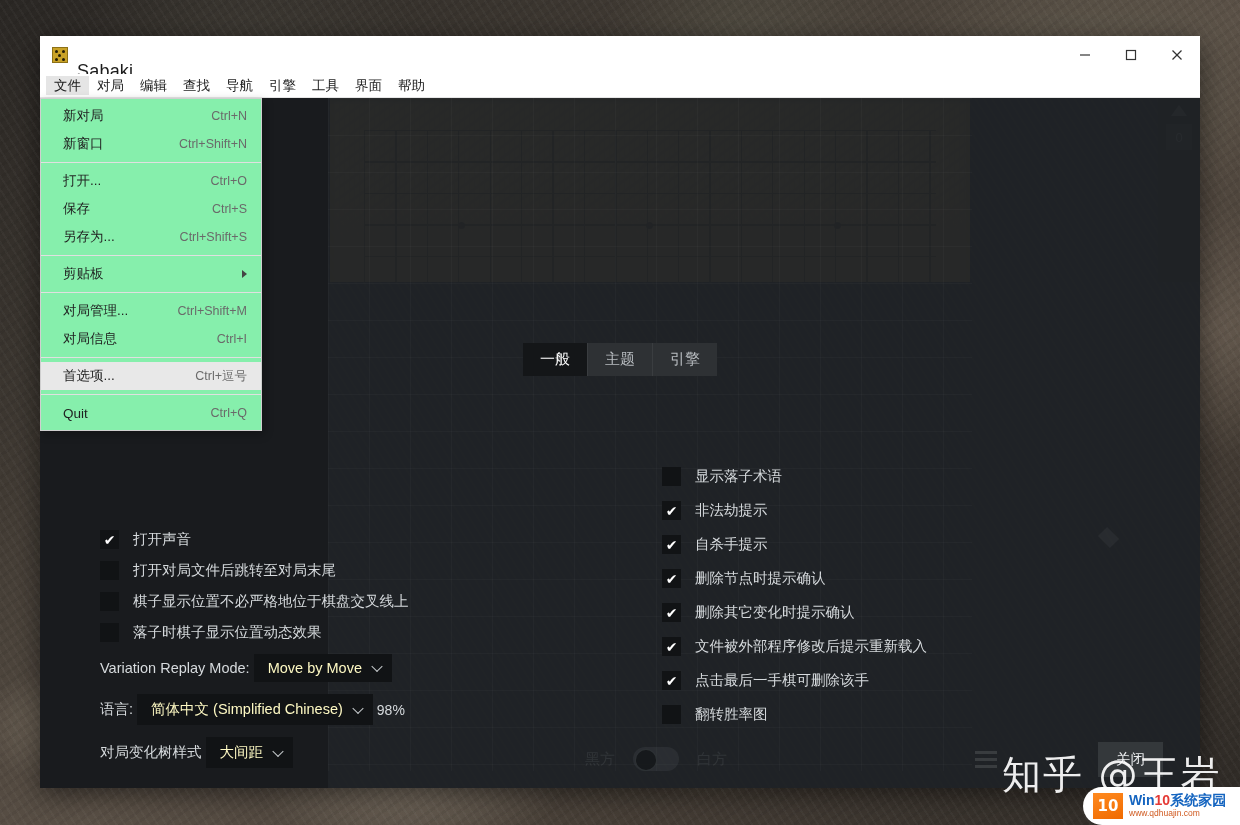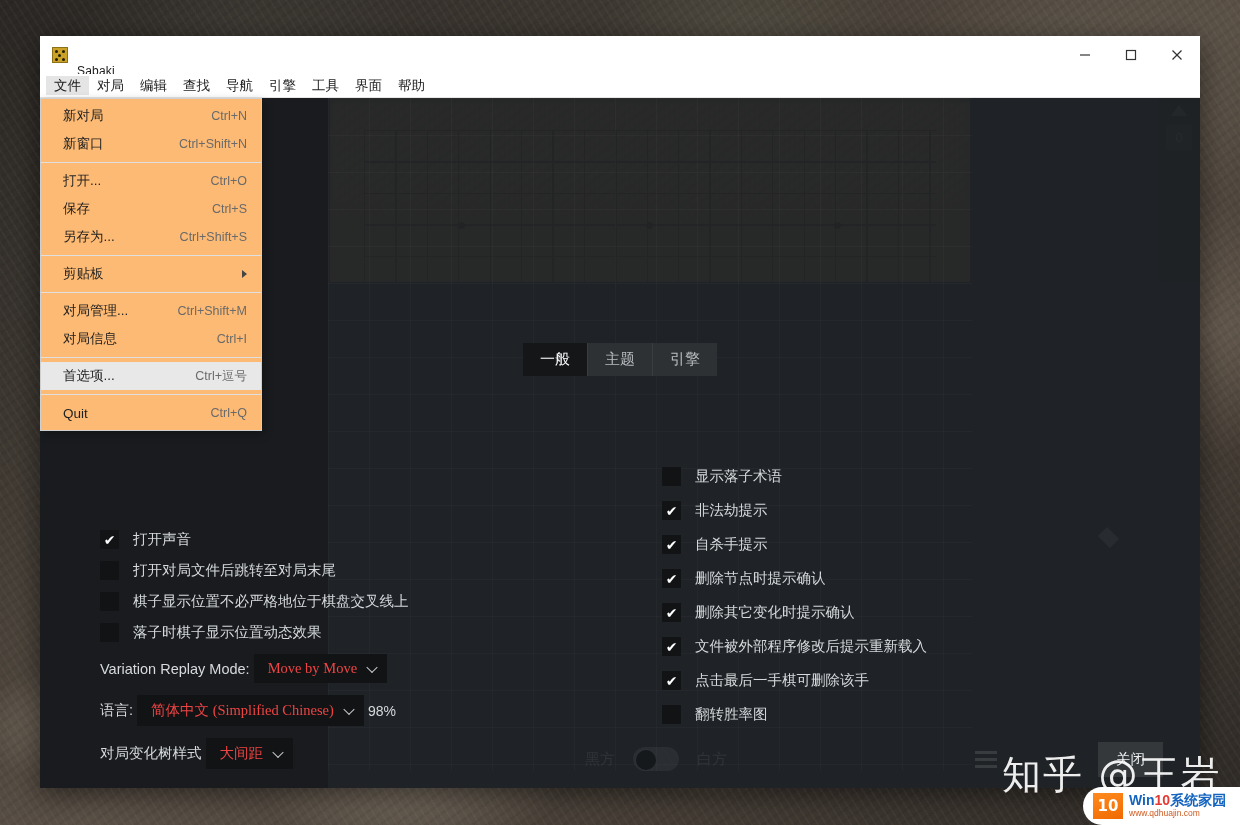--- a/index.html
+++ b/index.html
@@ -66,21 +66,21 @@
   }
   .app-icon i {
     position: absolute; background: #231c06; border-radius: 50%;
     width: 3px; height: 3px;
   }
   .app-icon i:nth-child(1){ left:2px; top:2px; }
   .app-icon i:nth-child(2){ left:9px; top:2px; }
   .app-icon i:nth-child(3){ left:5px; top:6px; }
   .app-icon i:nth-child(4){ left:2px; top:10px; }
   .app-icon i:nth-child(5){ left:9px; top:10px; }
-  .app-title { font-size: 12px; color: #1b1b1b; letter-spacing: .2px; margin-top: 32px; }
+  .app-title { font-size: 18px; color: #1b1b1b; letter-spacing: .2px; margin-top: 32px; }
   .win-controls { margin-left: auto; display: flex; height: 38px; }
   .win-btn {
     width: 46px; height: 38px;
     display: flex; align-items: center; justify-content: center;
     color: #333;
   }
 
   
   .menubar {
     height: 24px;
@@ -97,21 +97,21 @@
     padding: 3px 8px;
     line-height: 1;
   }
   .menu-item.active { background: #e5e5e5; }
 
   
   #file-menu {
     position: absolute;
     left: 0px; top: 62px;
     width: 222px;
-    background: #fdba74;
+    background: #86efac;
     border: 1px solid #cfcfcf;
     box-shadow: 2px 3px 9px rgba(0,0,0,.28);
     padding: 3px 0;
     z-index: 60;
   }
   .mi {
     display: flex; align-items: center;
     height: 28px;
     padding: 0 14px 0 22px;
     font-size: 13.5px;
@@ -261,26 +261,25 @@
   .left-col {
     position: absolute;
     left: 60px; top: 432px;
     display: flex; flex-direction: column; gap: 12px;
     z-index: 12;
   }
   .field-row { display: flex; align-items: center; gap: 4px; }
   .field-label { font-size: 14.5px; color: #d6dadd; white-space: nowrap; }
   .select {
     background: #111315;
-    color: #ef4444;
+    color: #fef9c3;
     font-size: 14.5px;
     padding: 6px 30px 6px 14px;
     position: relative;
     white-space: nowrap;
-    font-family: Liberation Serif, serif;
   }
   .select::after {
     content: "";
     position: absolute;
     right: 11px; top: 50%;
     width: 7px; height: 7px;
     border-right: 1.8px solid #c5c9cc;
     border-bottom: 1.8px solid #c5c9cc;
     transform: translateY(-70%) rotate(45deg);
   }

